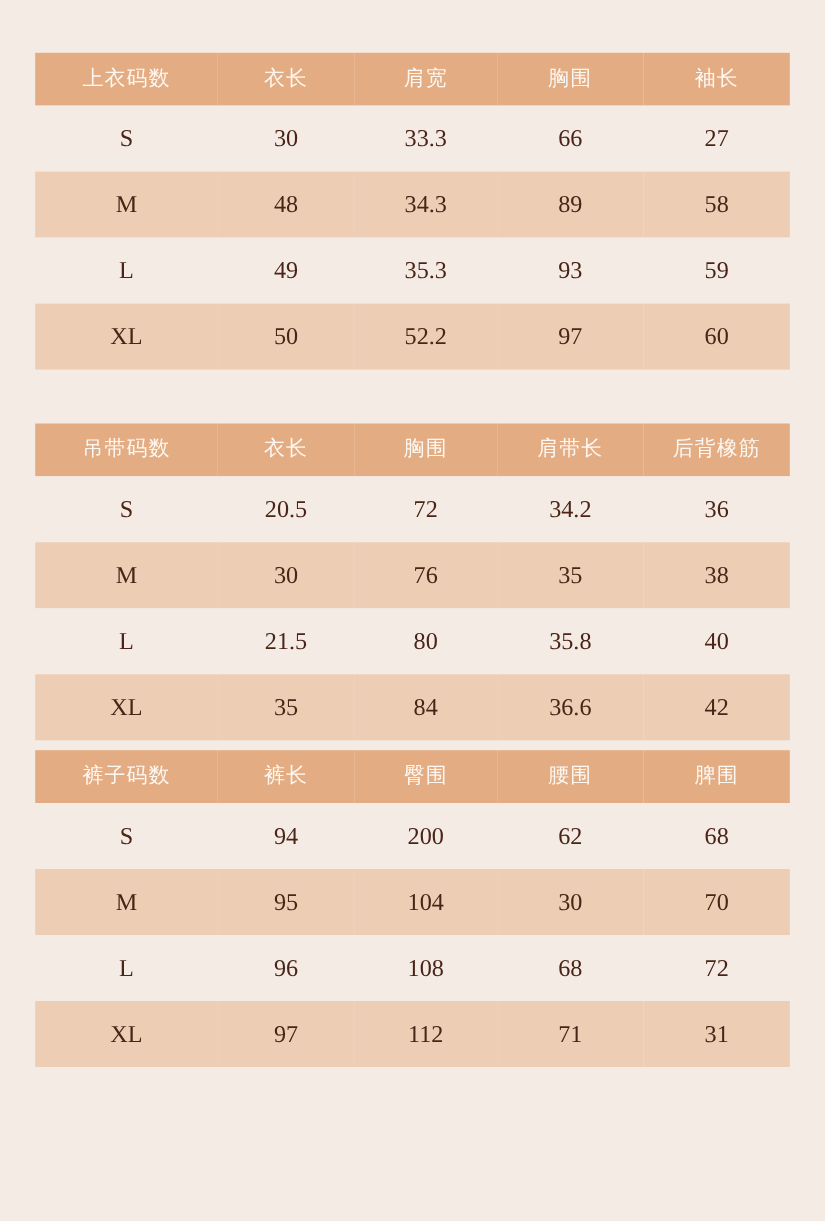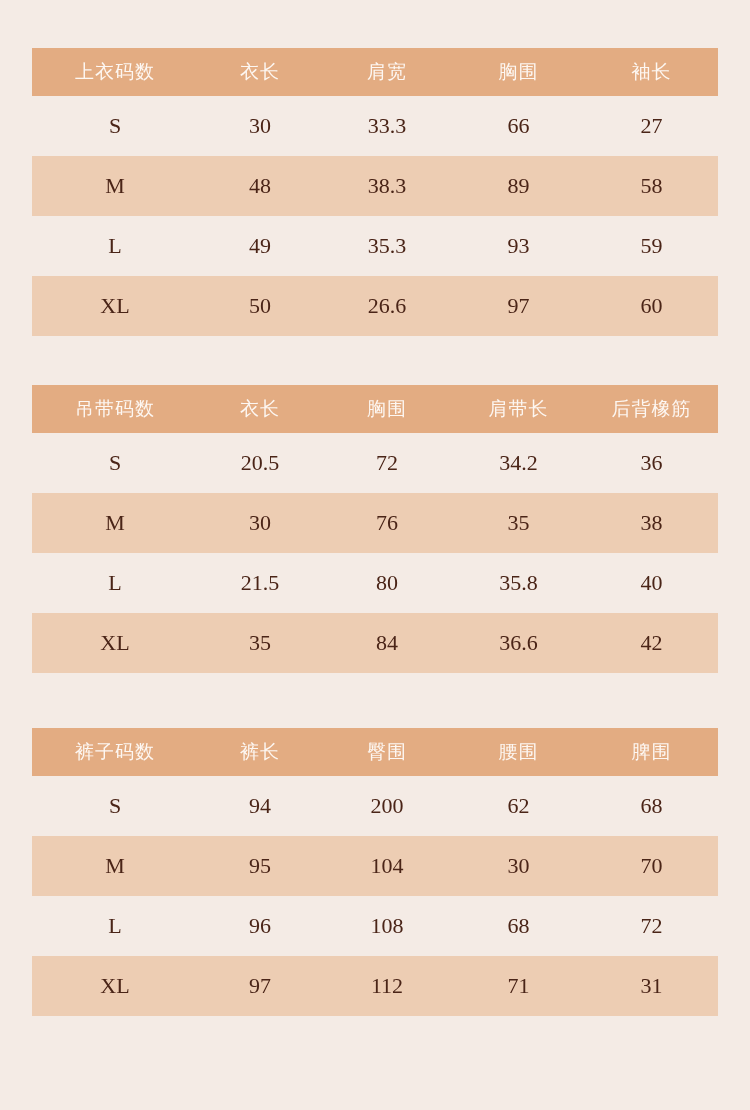--- a/index.html
+++ b/index.html
@@ -25,21 +25,21 @@
   .size-table {
     position: absolute;
     left: 32px;
     width: 686px;
     border-collapse: collapse;
     table-layout: fixed;
   }
 
   .size-table.t0 { top: 48px; }
   .size-table.t1 { top: 385px; }
-  .size-table.t2 { top: 728px; }
+  .size-table.t2 { top: 682px; }
 
   .size-table col.c0 { width: 166px; }
   .size-table col.c1 { width: 124px; }
   .size-table col.c2 { width: 130px; }
   .size-table col.c3 { width: 133px; }
   .size-table col.c4 { width: 133px; }
 
   .size-table thead tr {
     background: #E3AC82;
   }
@@ -101,35 +101,35 @@
       <tr class="row-light">
         <td>S</td>
         <td>30</td>
         <td>33.3</td>
         <td>66</td>
         <td>27</td>
       </tr>
       <tr class="row-dark">
         <td>M</td>
         <td>48</td>
-        <td>38.3</td>
+        <td>34.3</td>
         <td>89</td>
         <td>58</td>
       </tr>
       <tr class="row-light">
         <td>L</td>
         <td>49</td>
         <td>35.3</td>
         <td>93</td>
         <td>59</td>
       </tr>
       <tr class="row-dark">
         <td>XL</td>
         <td>50</td>
-        <td>26.6</td>
+        <td>52.2</td>
         <td>97</td>
         <td>60</td>
       </tr>
     </tbody>
   </table>
 
   <table class="size-table t1">
     <colgroup>
       <col class="c0">
         <col class="c1">

